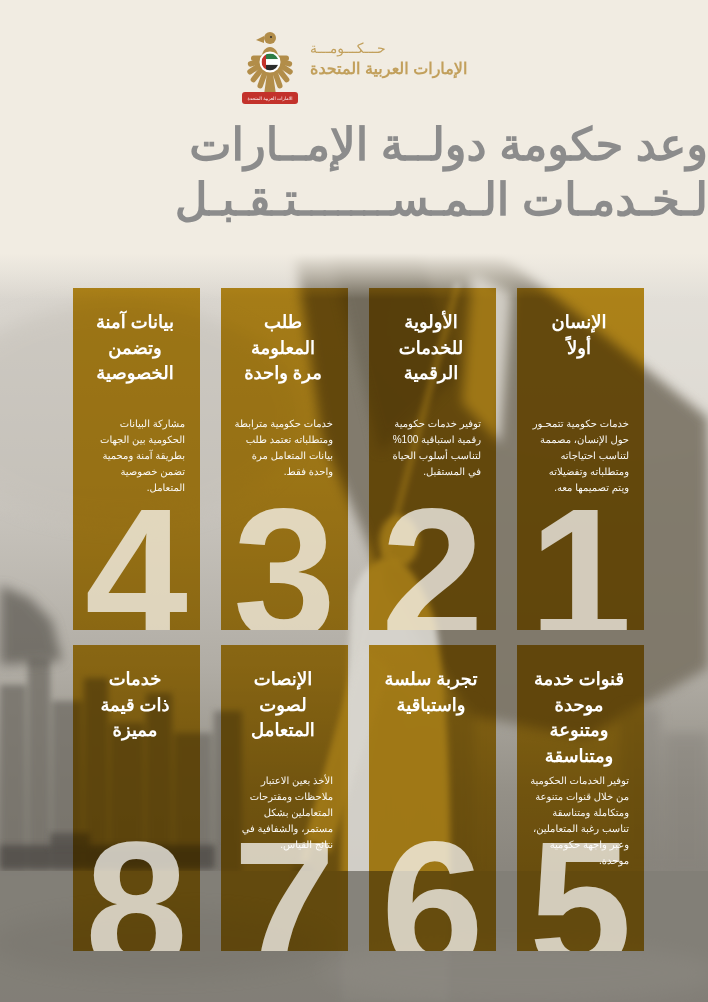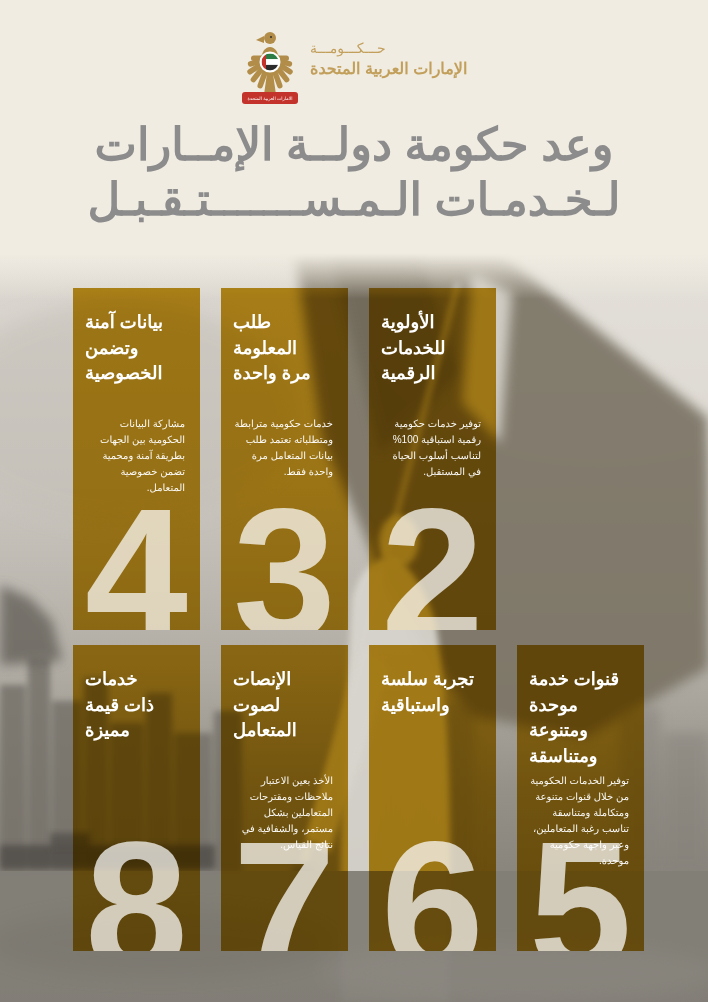--- a/index.html
+++ b/index.html
@@ -8,32 +8,32 @@
     background:#f1ece2;font-family:Liberation Sans, sans-serif;
   }
   
   .photo{position:absolute;left:0;top:253px;}
   
   .logo{position:absolute;top:28px;left:240px;display:flex;align-items:flex-start;}
   .emblem{width:60px;height:80px;}
   .logo-text{margin-left:10px;margin-top:12px;color:#c2a05c;text-align:left;direction:rtl;}
   .logo-text .l1{font-size:14px;letter-spacing:.5px;}
   .logo-text .l2{font-size:16px;font-weight:bold;margin-top:3px;}
-  .title{position:absolute;top:118px;left:0;right:0;text-align:center;
+  .title{position:absolute;top:118px;left:0;right:0;text-align:right;
          color:#8c8c8c;font-weight:bold;direction:rtl;line-height:1.22;}
   .title div{font-size:45px;}
   
   .card{position:absolute;width:127px;overflow:hidden;}
   .r1{top:288px;height:342px;}
   .r2{top:645px;height:306px;}
   .col1{left:517px;} .col2{left:369px;} .col3{left:221px;} .col4{left:73px;}
   .card-bg{position:absolute;inset:0;background:#c09114;mix-blend-mode:multiply;opacity:.97;}
   .card-content{position:relative;z-index:1;height:100%;}
   .card h2{margin:0;padding:22px 15px 0 12px;color:#ffffff;font-size:18px;
-           line-height:1.42;text-align:left;direction:rtl;white-space:pre-line;font-weight:bold;}
+           line-height:1.42;text-align:center;direction:rtl;white-space:pre-line;font-weight:bold;}
   .card p{position:absolute;top:128px;right:15px;left:12px;margin:0;color:rgba(255,255,255,.96);
           font-size:10px;line-height:1.6;text-align:right;direction:rtl;}
   .num{position:absolute;left:0;right:0;bottom:-37px;text-align:center;
        font-size:185px;font-weight:bold;line-height:1;color:rgba(255,255,255,.72);}
   .r2 .num{bottom:-49px;}
 </style>
 </head>
 <body>
 
 <div class="poster">
@@ -162,20 +162,29 @@
       <div class="l1">حـــكـــومـــة</div>
       <div class="l2">الإمارات العربية المتحدة</div>
     </div>
   </div>
 
   <h1 class="title" style="margin:0;">
     <div>وعد حكومة دولــة الإمــارات</div>
     <div>لـخـدمـات الـمـســـــــتـقـبـل</div>
   </h1>
 
+  <article class="card r1 col1">
+    <div class="card-bg"></div>
+    <div class="card-content">
+      <h2>الإنسان
+أولاً</h2>
+      <p>خدمات حكومية تتمحـور حول الإنسان، مصممة لتناسب احتياجاته ومتطلباته وتفضيلاته ويتم تصميمها معه.</p>
+      <div class="num">1</div>
+    </div>
+  </article>
   <article class="card r1 col2">
     <div class="card-bg"></div>
     <div class="card-content">
       <h2>الأولوية
 للخدمات
 الرقمية</h2>
       <p>توفير خدمات حكومية رقمية استباقية 100% لتناسب أسلوب الحياة في المستقبل.</p>
       <div class="num">2</div>
     </div>
   </article>

